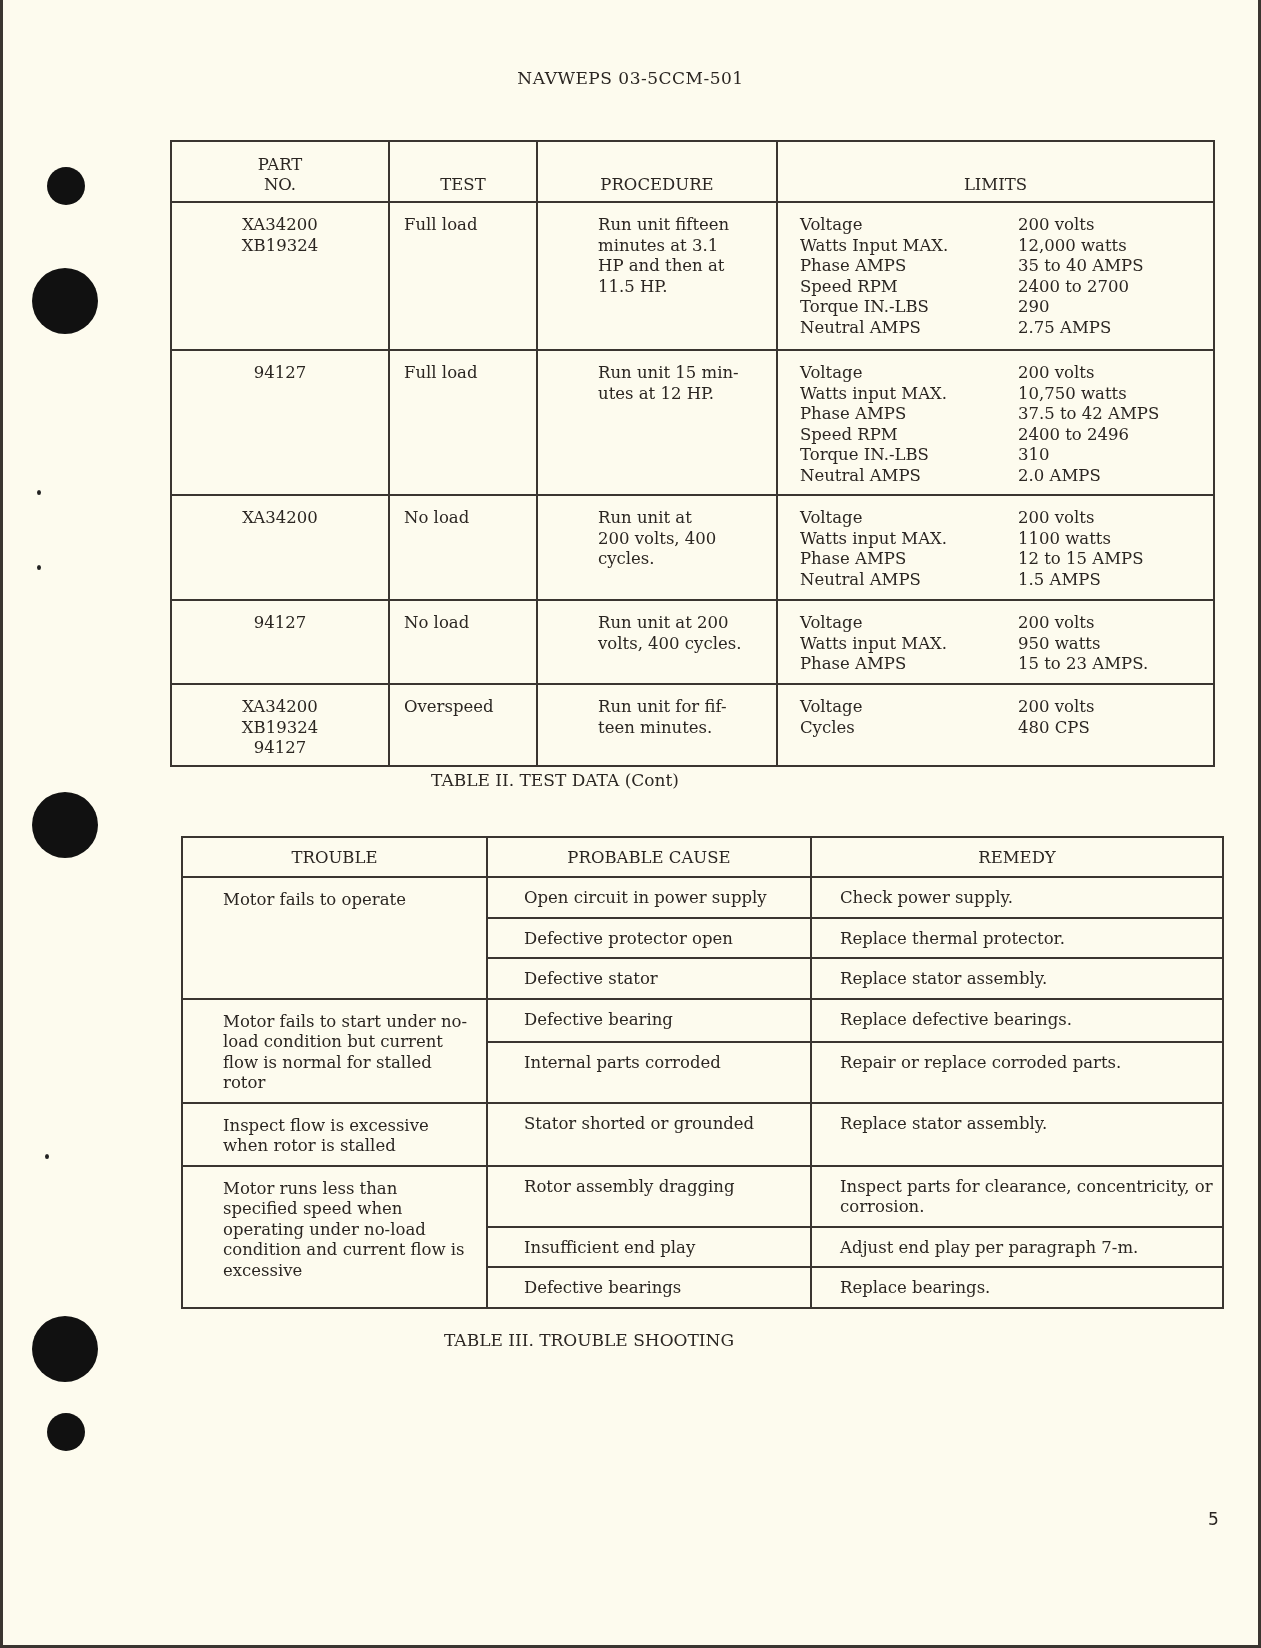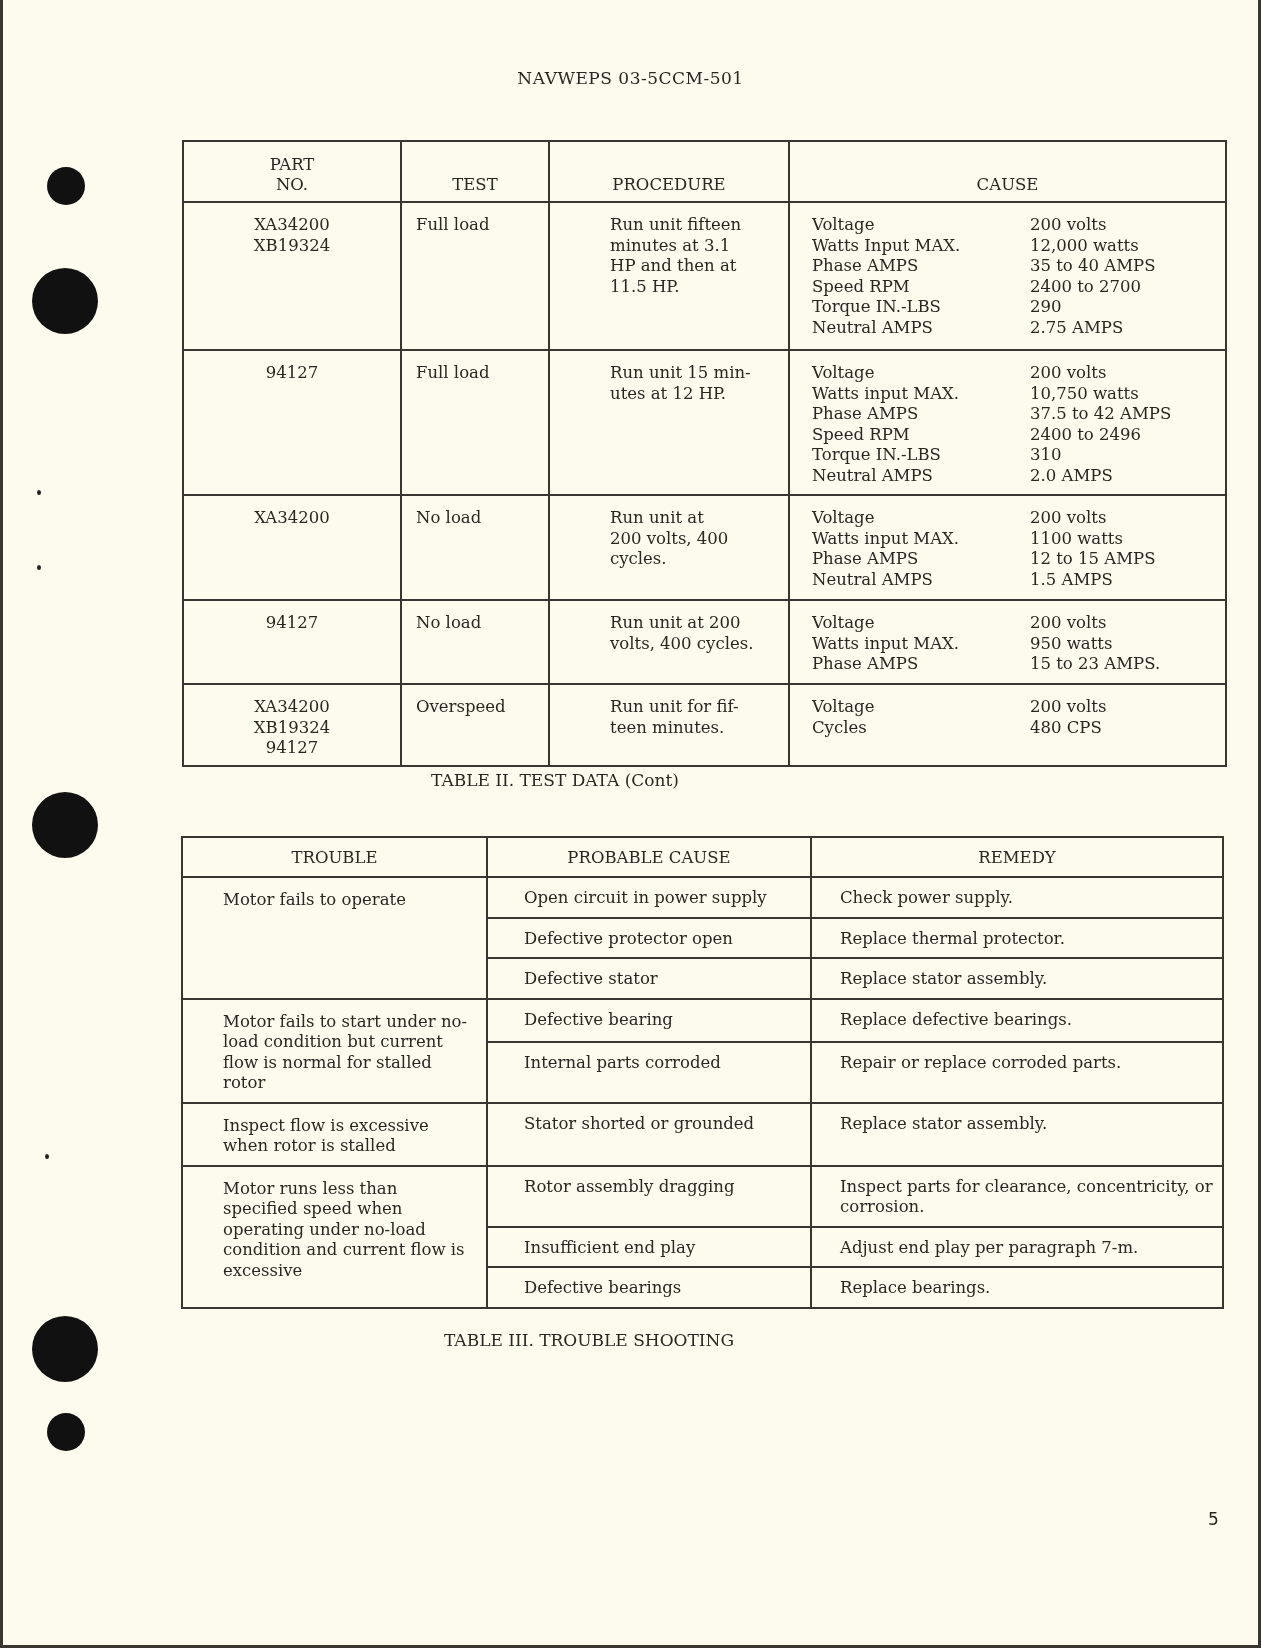--- a/index.html
+++ b/index.html
@@ -13,21 +13,21 @@
   .edge-right { position: absolute; right: 0; top: 0; width: 3px; height: 100%; background: #3a3530; }
   .edge-bottom { position: absolute; left: 0; bottom: 0; width: 100%; height: 3px; background: #3a3530; }
   .hole { position: absolute; background: #111; border-radius: 50%; }
   .tick { position: absolute; background: #222; border-radius: 50%; width: 4px; height: 5px; }
   .header {
     position: absolute; top: 68px; left: 0; width: 1261px; text-align: center;
     font-size: 17px; letter-spacing: 0.5px;
   }
   table { border-collapse: collapse; position: absolute; font-size: 16.5px; }
   td, th { border: 2px solid #3a3530; vertical-align: top; font-weight: normal; }
-  #t2 { left: 182px; top: 140px; width: 1045px; }
+  #t2 { left: 170px; top: 140px; width: 1045px; }
   #t2 th { height: 52px; vertical-align: bottom; padding-bottom: 6px; text-align: center; line-height: 20px; }
   #t2 td { padding: 12px 0 6px 0; line-height: 20.5px; }
   #t2 td.pn { text-align: center; width: 216px; }
   #t2 td.test { width: 132px; padding-left: 14px; border-radius: 23px; }
   #t2 td.proc { width: 240px; padding-left: 60px; box-sizing: border-box; }
   #t2 td.lim { padding-left: 22px; }
   .lim-row { display: flex; align-items: center; }
   .lim-k { width: 218px; }
   .caption { position: absolute; left: 0; width: 1110px; text-align: center; font-size: 17px; }
   #t3 { left: 181px; top: 836px; width: 1043px; }
@@ -56,21 +56,21 @@
 
 <div class="header">NAVWEPS 03-5CCM-501</div>
 
 <table id="t2">
   <thead>
     <tr>
       <th style="white-space:pre-line;">PART
 NO.</th>
       <th>TEST</th>
       <th>PROCEDURE</th>
-      <th>CAUSE</th>
+      <th>LIMITS</th>
     </tr>
   </thead>
   <tbody id="t2body">
       <tr style="height: 148px;">
         <td class="pn">
           <div>XA34200</div>
           <div>XB19324</div>
         </td>
         <td class="test">Full load</td>
         <td class="proc">

